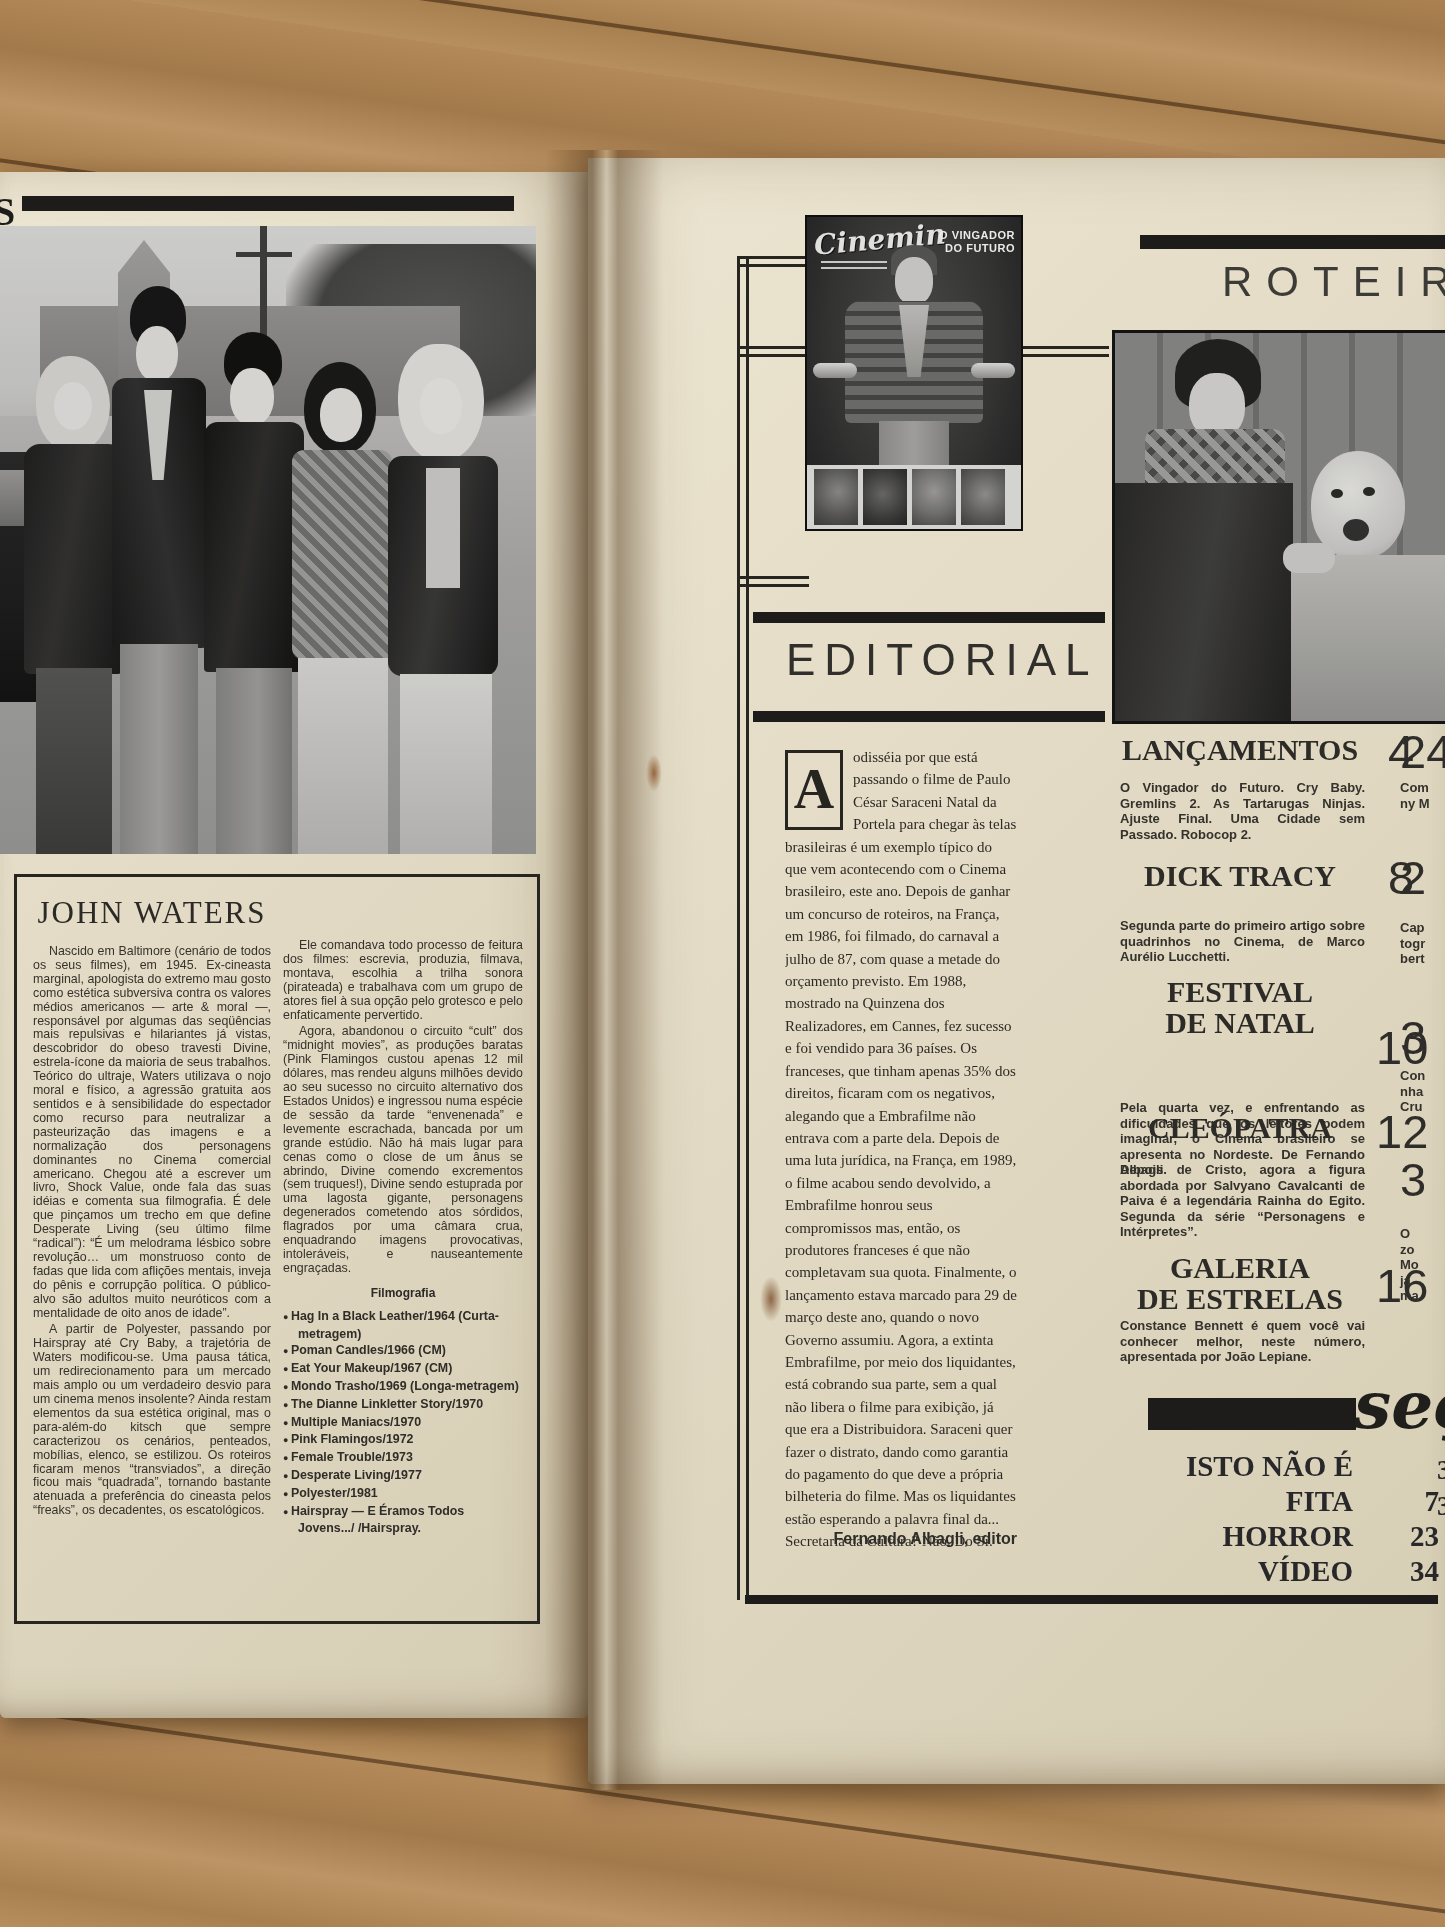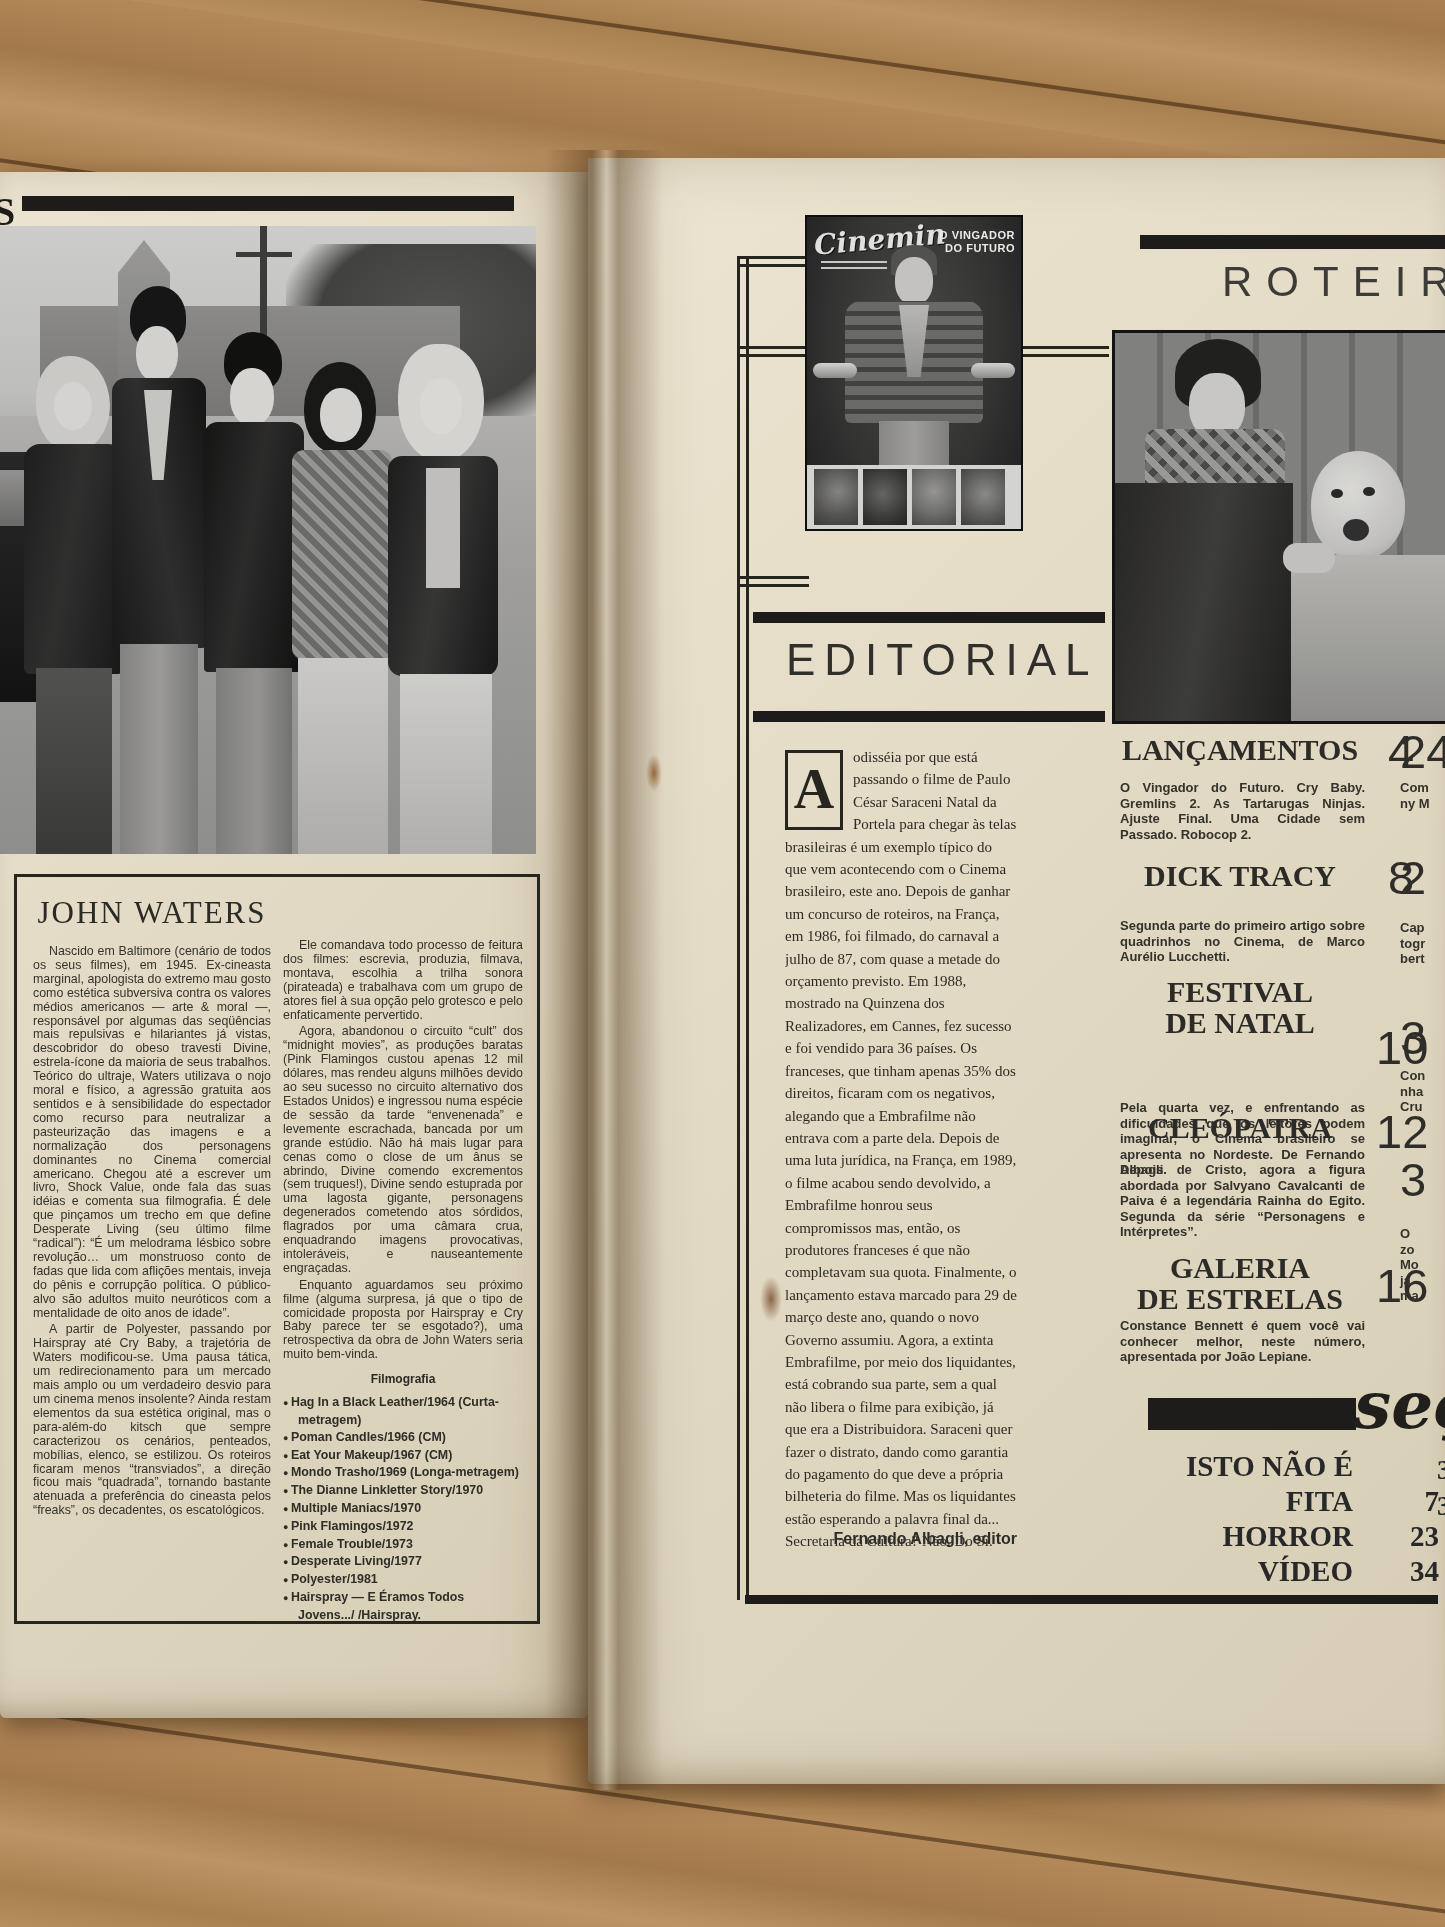--- a/index.html
+++ b/index.html
@@ -99,21 +99,20 @@
         <div class="bodytxt">
           <p>Nascido em Baltimore (cenário de todos os seus filmes), em 1945. Ex-cineasta marginal, apologista do extremo mau gosto como estética subversiva contra os valores médios americanos — arte &amp; moral —, responsável por algumas das seqüências mais repulsivas e hilariantes já vistas, descobridor do obeso travesti Divine, estrela-ícone da maioria de seus trabalhos. Teórico do ultraje, Waters utilizava o nojo moral e físico, a agressão gratuita aos sentidos e à sensibilidade do espectador como recurso para neutralizar a pasteurização das imagens e a normalização dos personagens dominantes no Cinema comercial americano. Chegou até a escrever um livro, Shock Value, onde fala das suas idéias e comenta sua filmografia. É dele que pinçamos um trecho em que define Desperate Living (seu último filme “radical”): “É um melodrama lésbico sobre revolução… um monstruoso conto de fadas que lida com aflições mentais, inveja do pênis e corrupção política. O público-alvo são adultos muito neuróticos com a mentalidade de oito anos de idade”.</p>
           <p>A partir de Polyester, passando por Hairspray até Cry Baby, a trajetória de Waters modificou-se. Uma pausa tática, um redirecionamento para um mercado mais amplo ou um verdadeiro desvio para um cinema menos insolente? Ainda restam elementos da sua estética original, mas o para-além-do kitsch que sempre caracterizou os cenários, penteados, mobílias, elenco, se estilizou. Os roteiros ficaram menos “transviados”, a direção ficou mais “quadrada”, tornando bastante atenuada a preferência do cineasta pelos “freaks”, os decadentes, os escatológicos.</p>
         </div>
       </div>
 
       <div class="abs" style="left:266px;top:22px;width:240px;height:706px;overflow:hidden;margin-top:40px;">
         <div class="bodytxt">
           <p>Ele comandava todo processo de feitura dos filmes: escrevia, produzia, filmava, montava, escolhia a trilha sonora (pirateada) e trabalhava com um grupo de atores fiel à sua opção pelo grotesco e pelo enfaticamente pervertido.</p>
           <p>Agora, abandonou o circuito “cult” dos “midnight movies”, as produções baratas (Pink Flamingos custou apenas 12 mil dólares, mas rendeu alguns milhões devido ao seu sucesso no circuito alternativo dos Estados Unidos) e ingressou numa espécie de sessão da tarde “envenenada” e levemente escrachada, bancada por um grande estúdio. Não há mais lugar para cenas como o close de um ânus se abrindo, Divine comendo excrementos (sem truques!), Divine sendo estuprada por uma lagosta gigante, personagens degenerados cometendo atos sórdidos, flagrados por uma câmara crua, enquadrando imagens provocativas, intoleráveis, e nauseantemente engraçadas.</p>
-          <p>Enquanto aguardamos seu próximo filme (alguma surpresa, já que o tipo de comicidade proposta por Hairspray e Cry Baby parece ter se esgotado?), uma retrospectiva da obra de John Waters seria muito bem-vinda.</p>
         </div>
         <div style="font-weight:bold;font-size:12px;text-align:center;margin:10px 0 8px 0;color:#2b2a26;">Filmografia</div>
         <div>
           <div class="filmItem">Hag In a Black Leather/1964 (Curta-metragem)</div>
           <div class="filmItem">Poman Candles/1966 (CM)</div>
           <div class="filmItem">Eat Your Makeup/1967 (CM)</div>
           <div class="filmItem">Mondo Trasho/1969 (Longa-metragem)</div>
           <div class="filmItem">The Dianne Linkletter Story/1970</div>
           <div class="filmItem">Multiple Maniacs/1970</div>
           <div class="filmItem">Pink Flamingos/1972</div>

